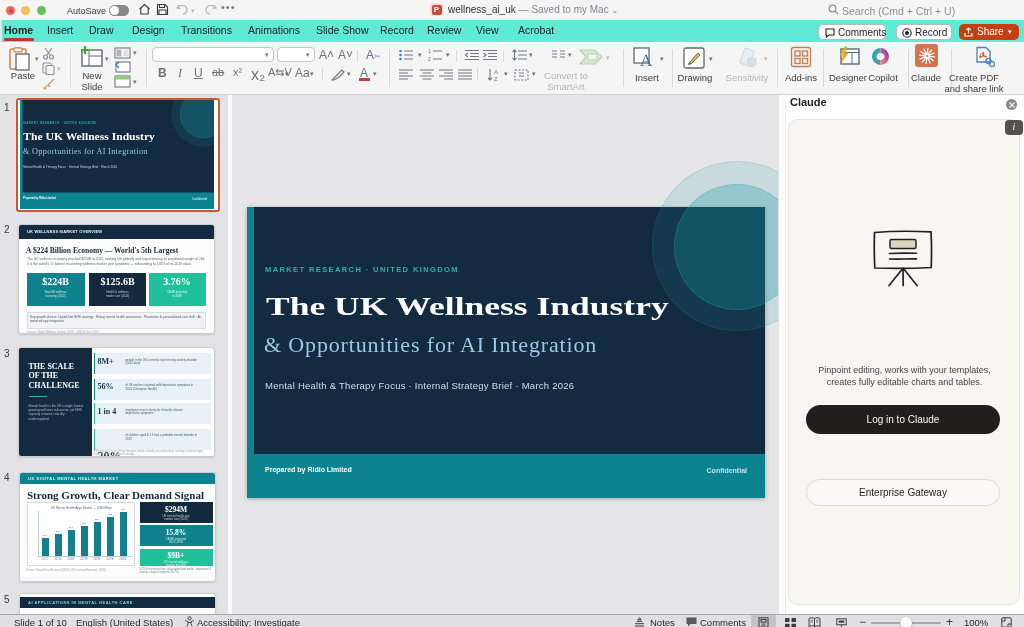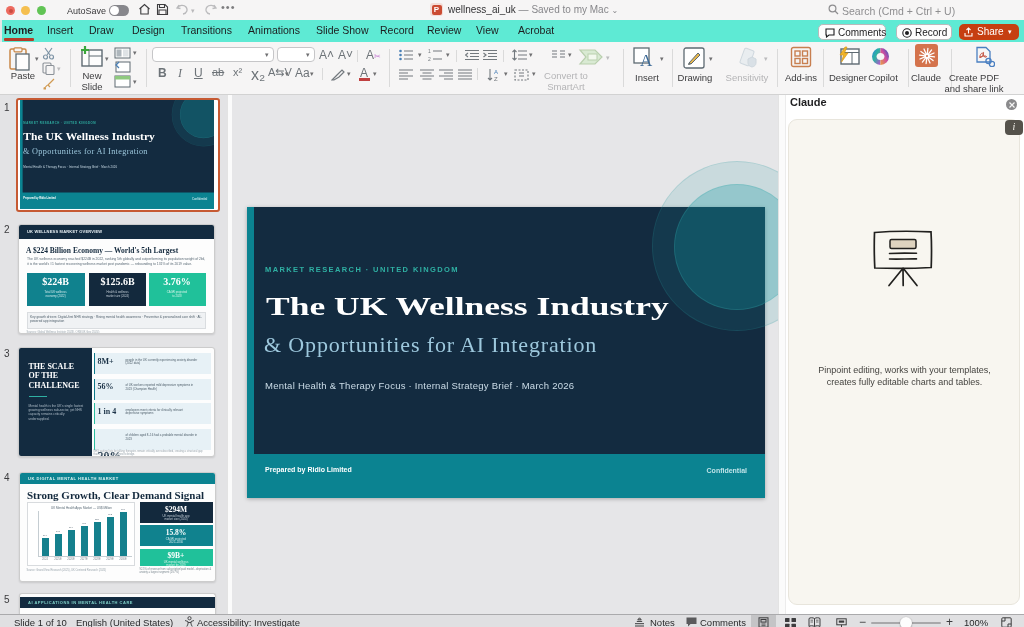--- a/index.html
+++ b/index.html
@@ -484,20 +484,22 @@
   <div class="abs" style="left:2px;top:24px;width:232px;height:486px;background:#f8f6f0;border:1px solid #e8e5dc;border-radius:9px;"></div>
   <div class="abs" style="left:219px;top:25px;width:18px;height:15px;background:#55524b;border-radius:4px;color:#f5f3ec;font-family:'Liberation Serif',serif;font-style:italic;font-size:10px;text-align:center;line-height:14px;">i</div>
 
   <svg class="abs" style="left:86px;top:134px;" width="62" height="62" viewBox="0 0 62 62" fill="none" stroke="#21201e" stroke-width="1.7" stroke-linecap="round">
     <path d="M2.5 3.5 C20 2 40 2 59 2.8 C59.7 14 59.6 27 59.2 38.5 C40 39.6 21 39.6 2.8 39 C2.2 27 2.1 15 2.5 3.5 Z"></path>
     <rect x="18" y="10.5" width="26" height="9" rx="1.5" fill="#ded3bf" stroke-width="1.5"></rect>
     <path d="M17.5 24.5 C26 24 35 24 44.5 24.3 M17.5 30 C26 30.4 35 29.8 44.5 29.9" stroke-width="1.6"></path>
     <path d="M30.8 39.5 L17 56.5 M31 39.5 L31.2 56.5 M31.4 39.5 L45 56.5"></path>
   </svg>
   <div class="abs" style="left:0px;top:270px;width:237px;text-align:center;font-size:9px;line-height:11.5px;color:#454440;">Pinpoint editing, works with your templates,<br>creates fully editable charts and tables.</div>
+  <div class="abs" style="left:20px;top:310px;width:194px;height:29px;background:#201f1d;border-radius:14.5px;color:#faf9f5;font-size:10px;text-align:center;line-height:29px;">Log in to Claude</div>
+  <div class="abs" style="left:20px;top:384px;width:194px;height:27px;background:#faf9f6;border:1px solid #dfdbd0;border-radius:13.5px;color:#201f1d;font-size:10px;text-align:center;line-height:25px;">Enterprise Gateway</div>
 </div>
 
 <div class="abs" id="statusbar">
   <div class="abs" style="left:14px;top:2px;">Slide 1 of 10</div>
   <div class="abs" style="left:76px;top:2px;">English (United States)</div>
   <svg class="abs" style="left:184px;top:1px;" width="11" height="11" viewBox="0 0 11 11" fill="none" stroke="#3c3c3e" stroke-width="0.9">
       <circle cx="5.5" cy="2.2" r="1.6"></circle>
       <path d="M1 4.5 L4 5.5 V8 L2.8 10.5 M10 4.5 L7 5.5 V8 L8.2 10.5 M4 6.5 H7"></path>
     </svg>
   <div class="abs" style="left:197px;top:2px;">Accessibility: Investigate</div>

